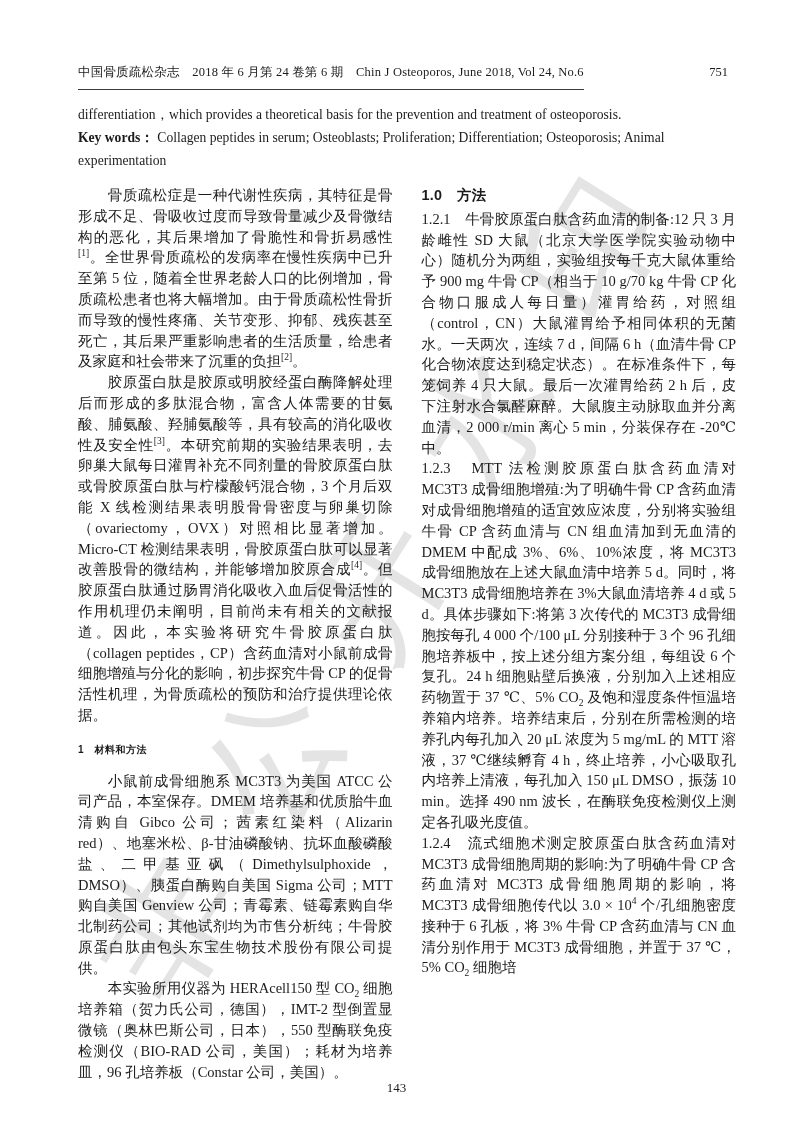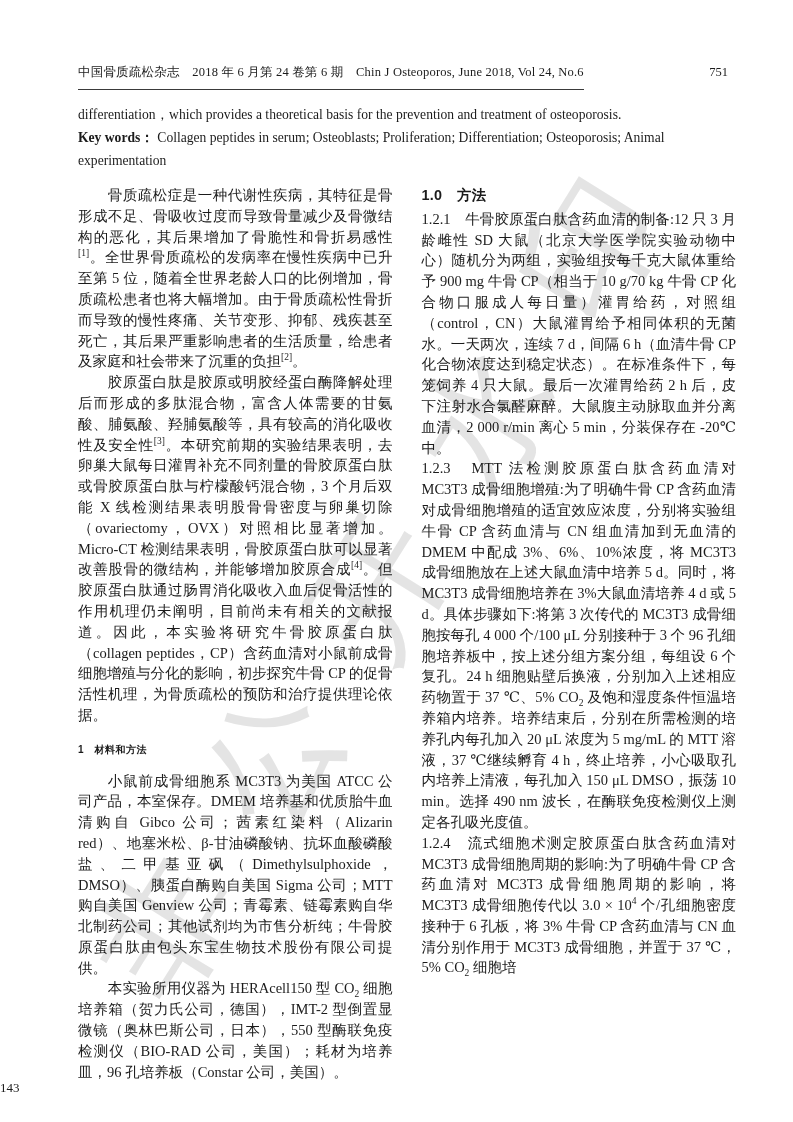--- a/index.html
+++ b/index.html
@@ -38,21 +38,21 @@
   }
   .blk-h2 {
     font-family:"Liberation Sans","DejaVu Sans",sans-serif;
     font-size:14.4px; font-weight:bold; margin:3px 0 3px; text-align:left;
     letter-spacing:.3px;
   }
   .seg-b { font-weight:normal; }
   sup,sub { font-size:9.5px; line-height:0; }
   .footer {
     position:absolute; bottom:26px; left:0; right:0;
-    text-align:left; font-size:13px; z-index:1;
+    text-align:center; font-size:13px; z-index:1;
   }
 </style>
 </head>
 <body>
 
 <div class="page">
 
   <div class="watermark">非公开水印</div>
 
   <div class="content">

